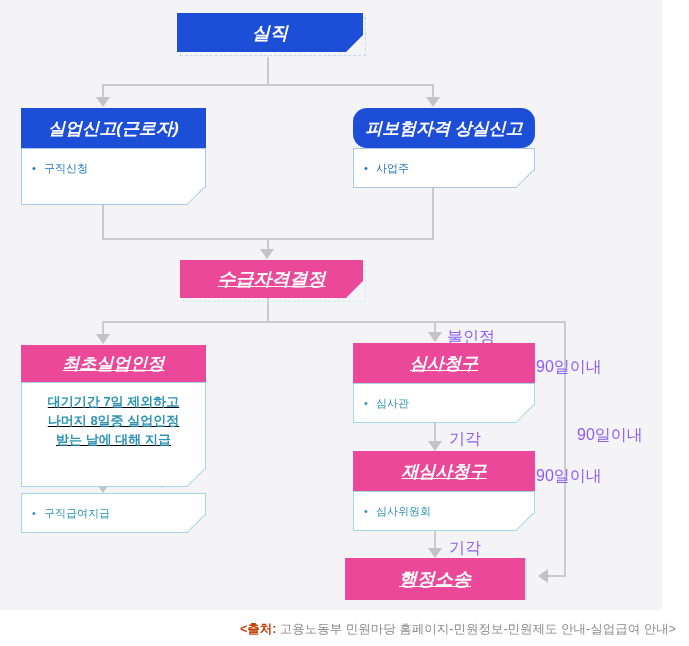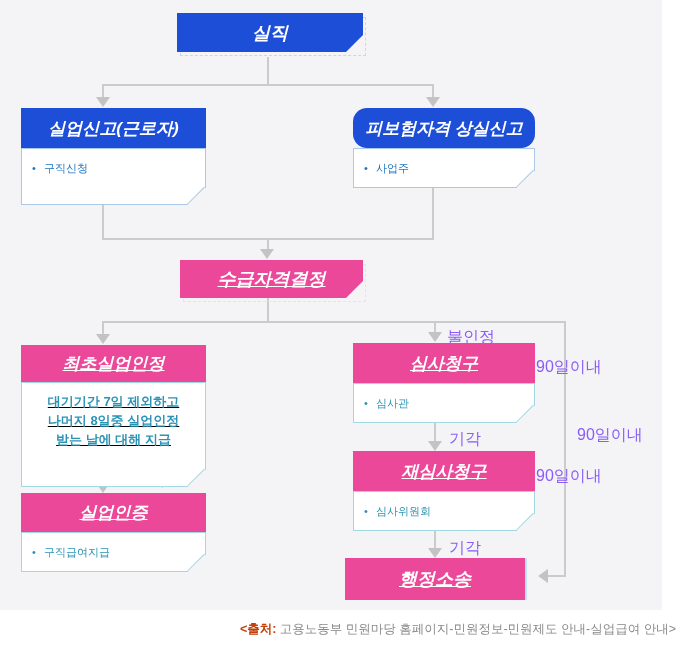--- a/index.html
+++ b/index.html
@@ -158,21 +158,20 @@
     <div class="fb-body bd-teal" style="height:105px;text-decoration:underline;">
       <div class="center-note">
         <div>대기기간 7일 제외하고</div>
         <div>나머지 8일중 실업인정</div>
         <div>받는 날에 대해 지급</div>
       </div>
     </div>
   </div>
 
   <div class="flow-box" style="left:13px;top:493px;width:185px;">
-    <div class="fb-head teal" style="height:39px;">실업인증</div>
     <div class="fb-body bd-teal" style="height:40px;">
       <ul class="bullets txt-teal">
         <li>구직급여지급</li>
       </ul>
     </div>
   </div>
 
   <div class="flow-box" style="left:345px;top:343px;width:182px;">
     <div class="fb-head teal" style="height:40px;">심사청구</div>
     <div class="fb-body bd-teal" style="height:40px;">

